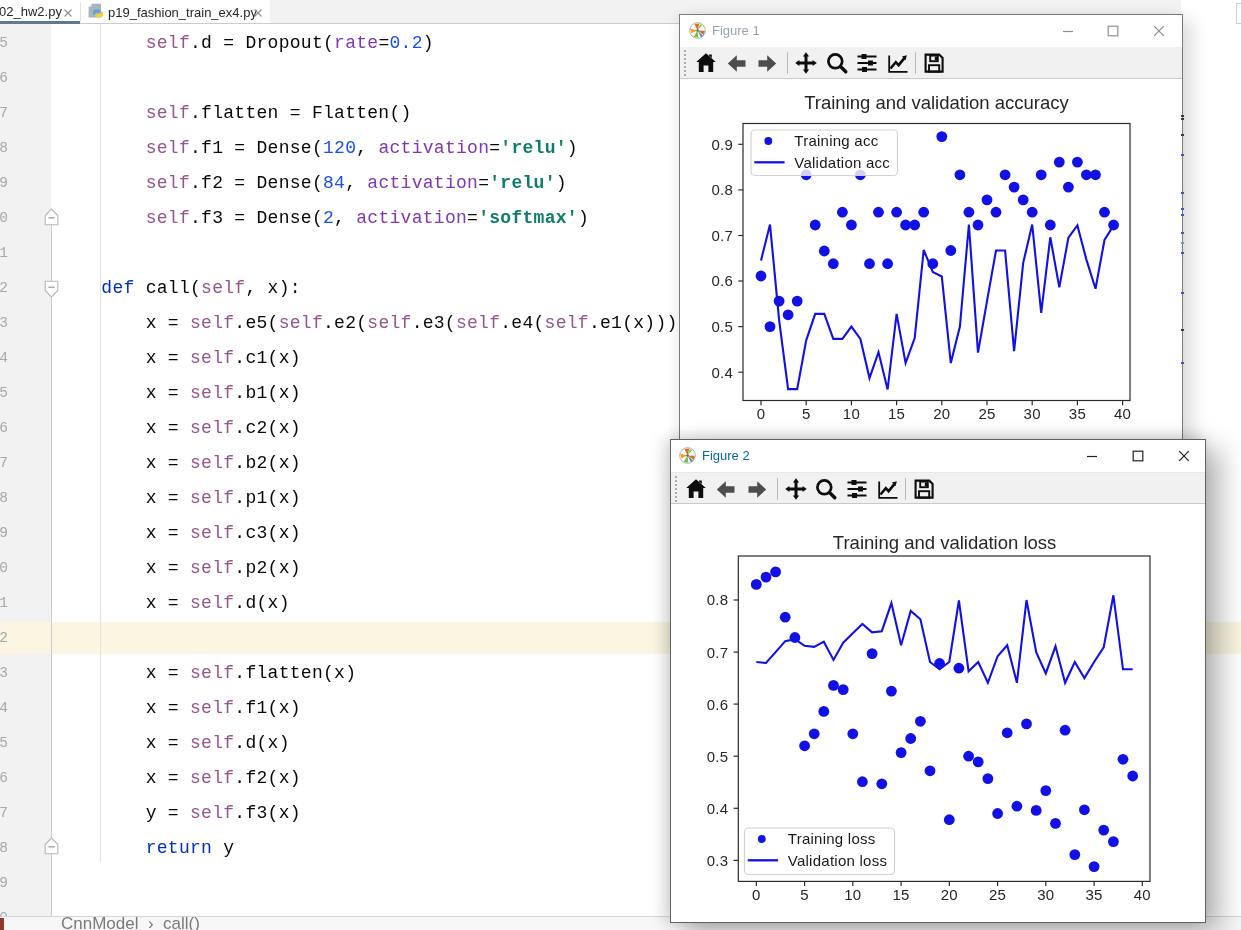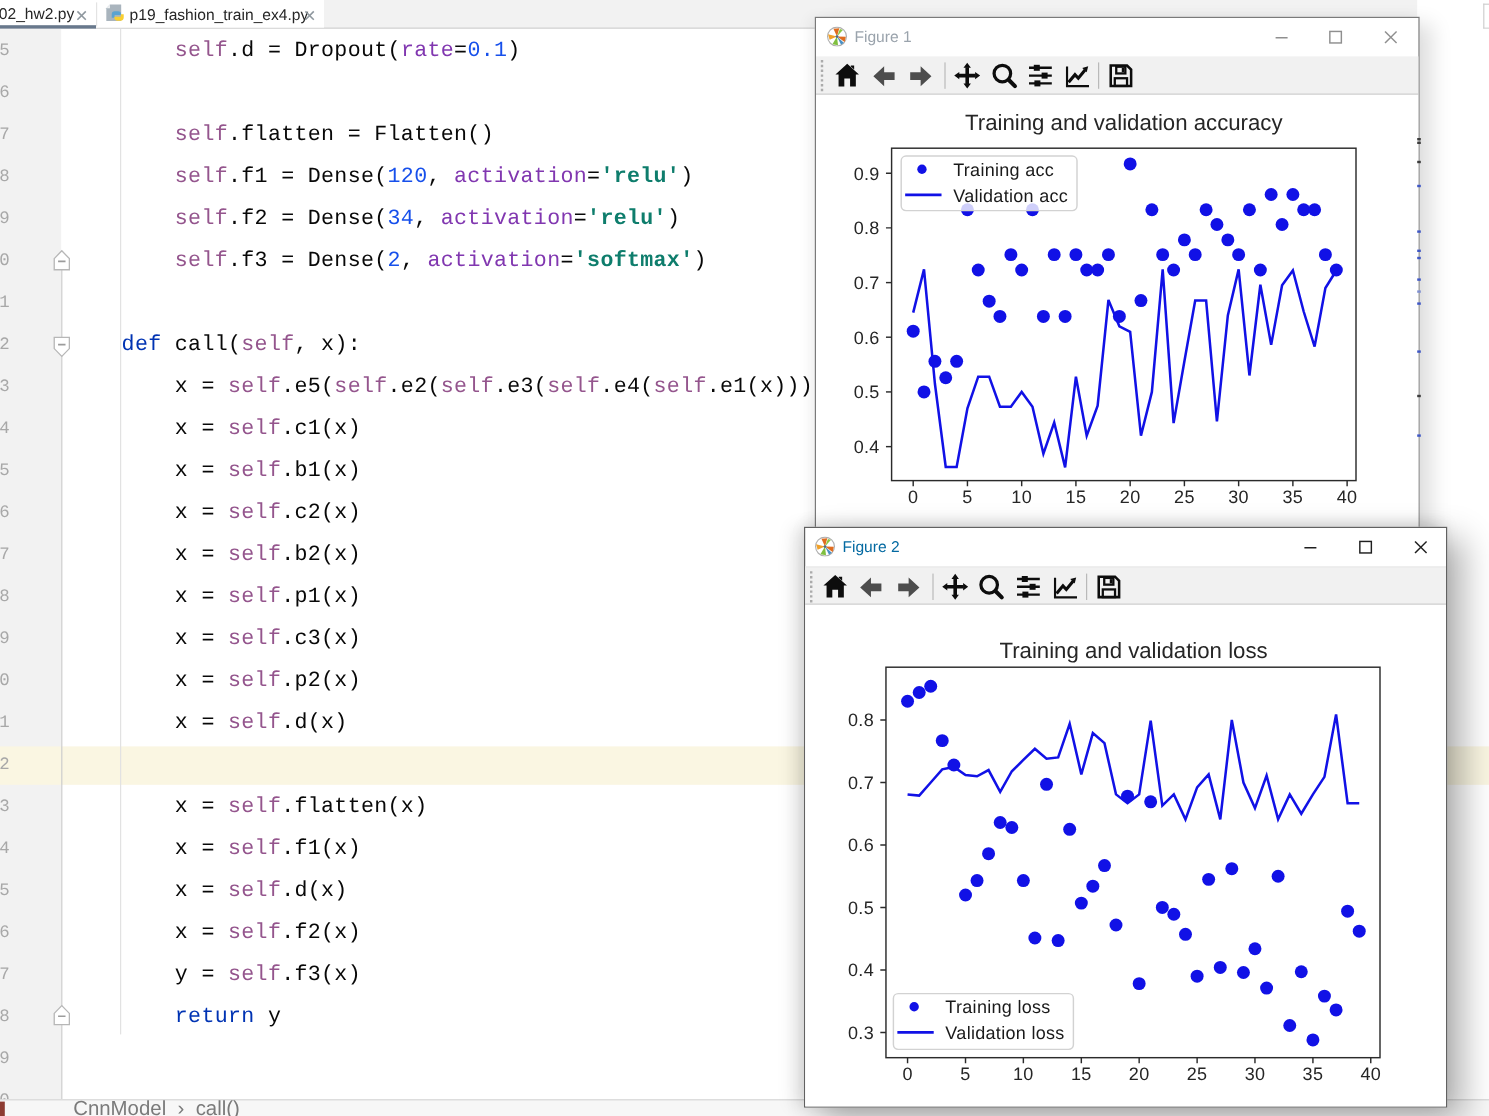--- a/index.html
+++ b/index.html
@@ -66,24 +66,24 @@
       <div class="ln" style="top:594px">61</div>
       <div class="ln" style="top:629px">62</div>
       <div class="ln" style="top:664px">63</div>
       <div class="ln" style="top:699px">64</div>
       <div class="ln" style="top:734px">65</div>
       <div class="ln" style="top:769px">66</div>
       <div class="ln" style="top:804px">67</div>
       <div class="ln" style="top:839px">68</div>
       <div class="ln" style="top:874px">69</div>
       <div class="ln" style="top:909px">70</div>
-  <div class="cl" style="top:32px">        <span style="color:#94558D;">self</span>.d = Dropout(<span style="color:#8137b0;">rate</span>=<span style="color:#1750EB;">0.1</span>)</div>
+  <div class="cl" style="top:32px">        <span style="color:#94558D;">self</span>.d = Dropout(<span style="color:#8137b0;">rate</span>=<span style="color:#1750EB;">0.2</span>)</div>
       <div class="cl" style="top:102px">        <span style="color:#94558D;">self</span>.flatten = Flatten()</div>
       <div class="cl" style="top:137px">        <span style="color:#94558D;">self</span>.f1 = Dense(<span style="color:#1750EB;">120</span>, <span style="color:#8137b0;">activation</span>=<span style="color:#0e7d6c;font-weight:bold;">'relu'</span>)</div>
-      <div class="cl" style="top:172px">        <span style="color:#94558D;">self</span>.f2 = Dense(<span style="color:#1750EB;">34</span>, <span style="color:#8137b0;">activation</span>=<span style="color:#0e7d6c;font-weight:bold;">'relu'</span>)</div>
+      <div class="cl" style="top:172px">        <span style="color:#94558D;">self</span>.f2 = Dense(<span style="color:#1750EB;">84</span>, <span style="color:#8137b0;">activation</span>=<span style="color:#0e7d6c;font-weight:bold;">'relu'</span>)</div>
       <div class="cl" style="top:207px">        <span style="color:#94558D;">self</span>.f3 = Dense(<span style="color:#1750EB;">2</span>, <span style="color:#8137b0;">activation</span>=<span style="color:#0e7d6c;font-weight:bold;">'softmax'</span>)</div>
       <div class="cl" style="top:277px">    <span style="color:#0033B3;">def </span>call(<span style="color:#94558D;">self</span>, x):</div>
       <div class="cl" style="top:312px">        x = <span style="color:#94558D;">self</span>.e5(<span style="color:#94558D;">self</span>.e2(<span style="color:#94558D;">self</span>.e3(<span style="color:#94558D;">self</span>.e4(<span style="color:#94558D;">self</span>.e1(x)))))</div>
       <div class="cl" style="top:347px">        x = <span style="color:#94558D;">self</span>.c1(x)</div>
       <div class="cl" style="top:382px">        x = <span style="color:#94558D;">self</span>.b1(x)</div>
       <div class="cl" style="top:417px">        x = <span style="color:#94558D;">self</span>.c2(x)</div>
       <div class="cl" style="top:452px">        x = <span style="color:#94558D;">self</span>.b2(x)</div>
       <div class="cl" style="top:487px">        x = <span style="color:#94558D;">self</span>.p1(x)</div>
       <div class="cl" style="top:522px">        x = <span style="color:#94558D;">self</span>.c3(x)</div>
       <div class="cl" style="top:557px">        x = <span style="color:#94558D;">self</span>.p2(x)</div>

